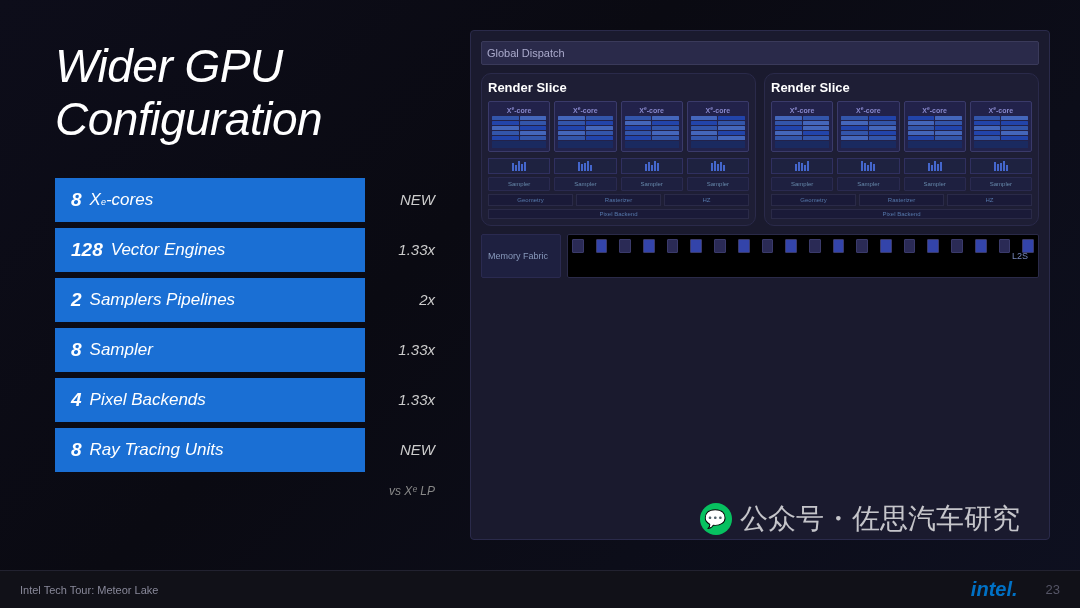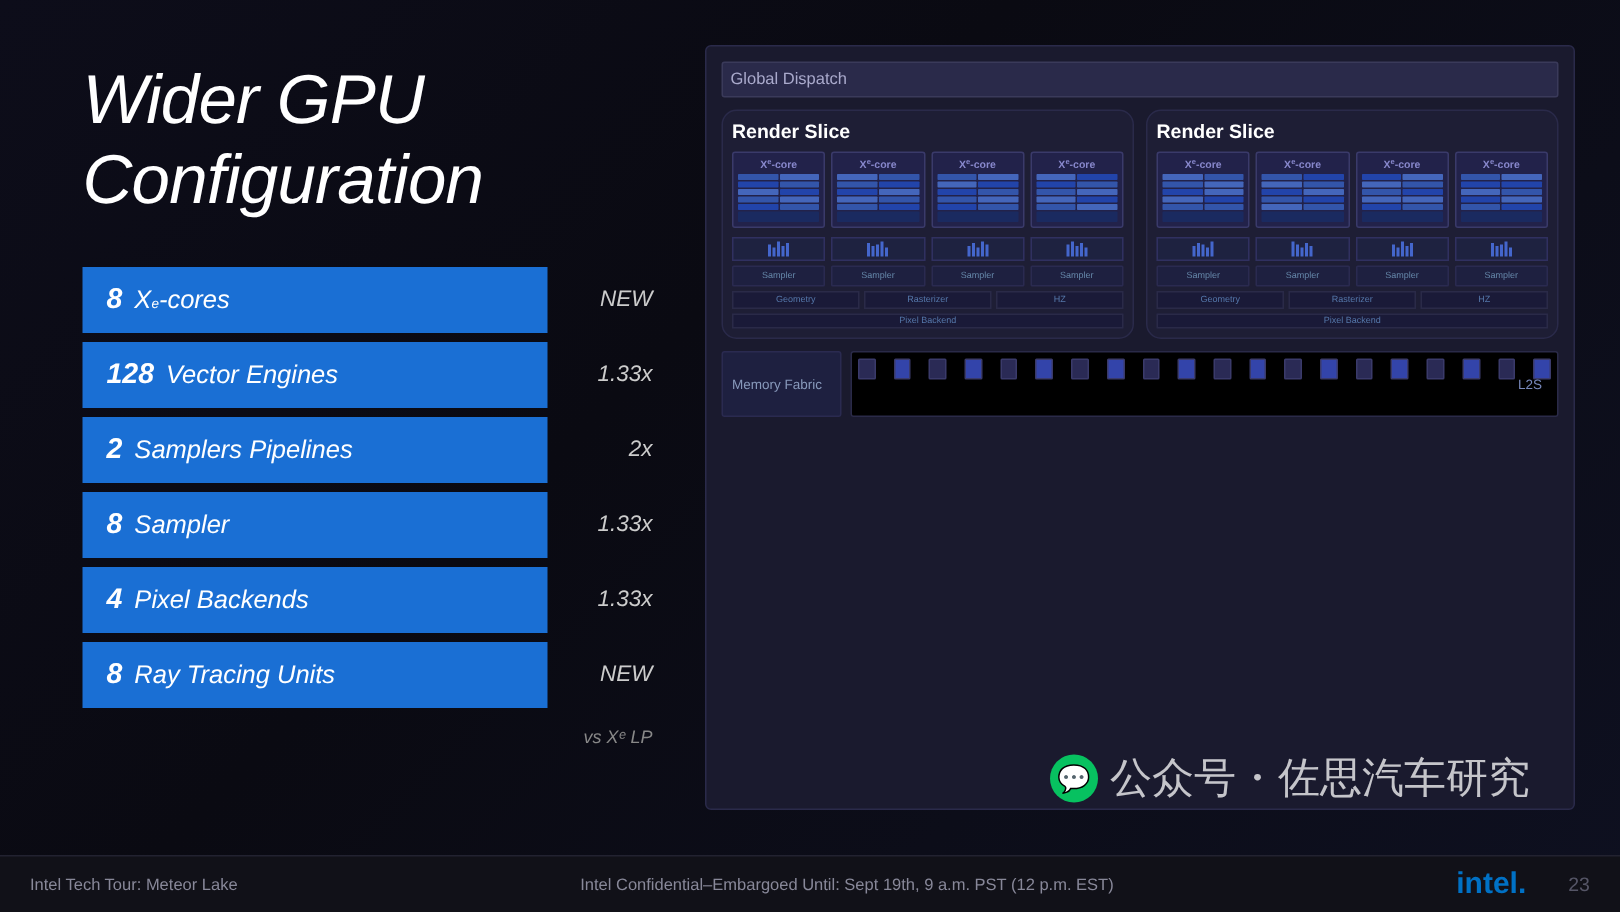--- a/index.html
+++ b/index.html
@@ -318,20 +318,21 @@
     .footer-right {
       display: flex;
       align-items: center;
       gap: 8px;
     }
 
     .intel-logo {
       color: #0071c5;
       font-size: 20px;
       font-weight: 700;
+      font-style: italic;
     }
 
     .page-num {
       color: #555566;
       font-size: 13px;
       margin-left: 20px;
     }
 
     .mini-rows {
       display: flex;
@@ -859,18 +860,17 @@
   </div>
 </div>
 
 <div class="watermark">
   <div class="wechat-icon">💬</div>
   <span>公众号・佐思汽车研究</span>
 </div>
 
 <div class="footer">
   <div class="footer-left">Intel Tech Tour: Meteor Lake</div>
-  <div class="footer-center">Intel Confidential–Embargoed Until: Sept 19th, 9 a.m. PST (12 p.m. EST)</div>
   <div class="footer-right">
     <span class="intel-logo">intel.</span>
     <span class="page-num">23</span>
   </div>
 </div>
 
 </body></html>

